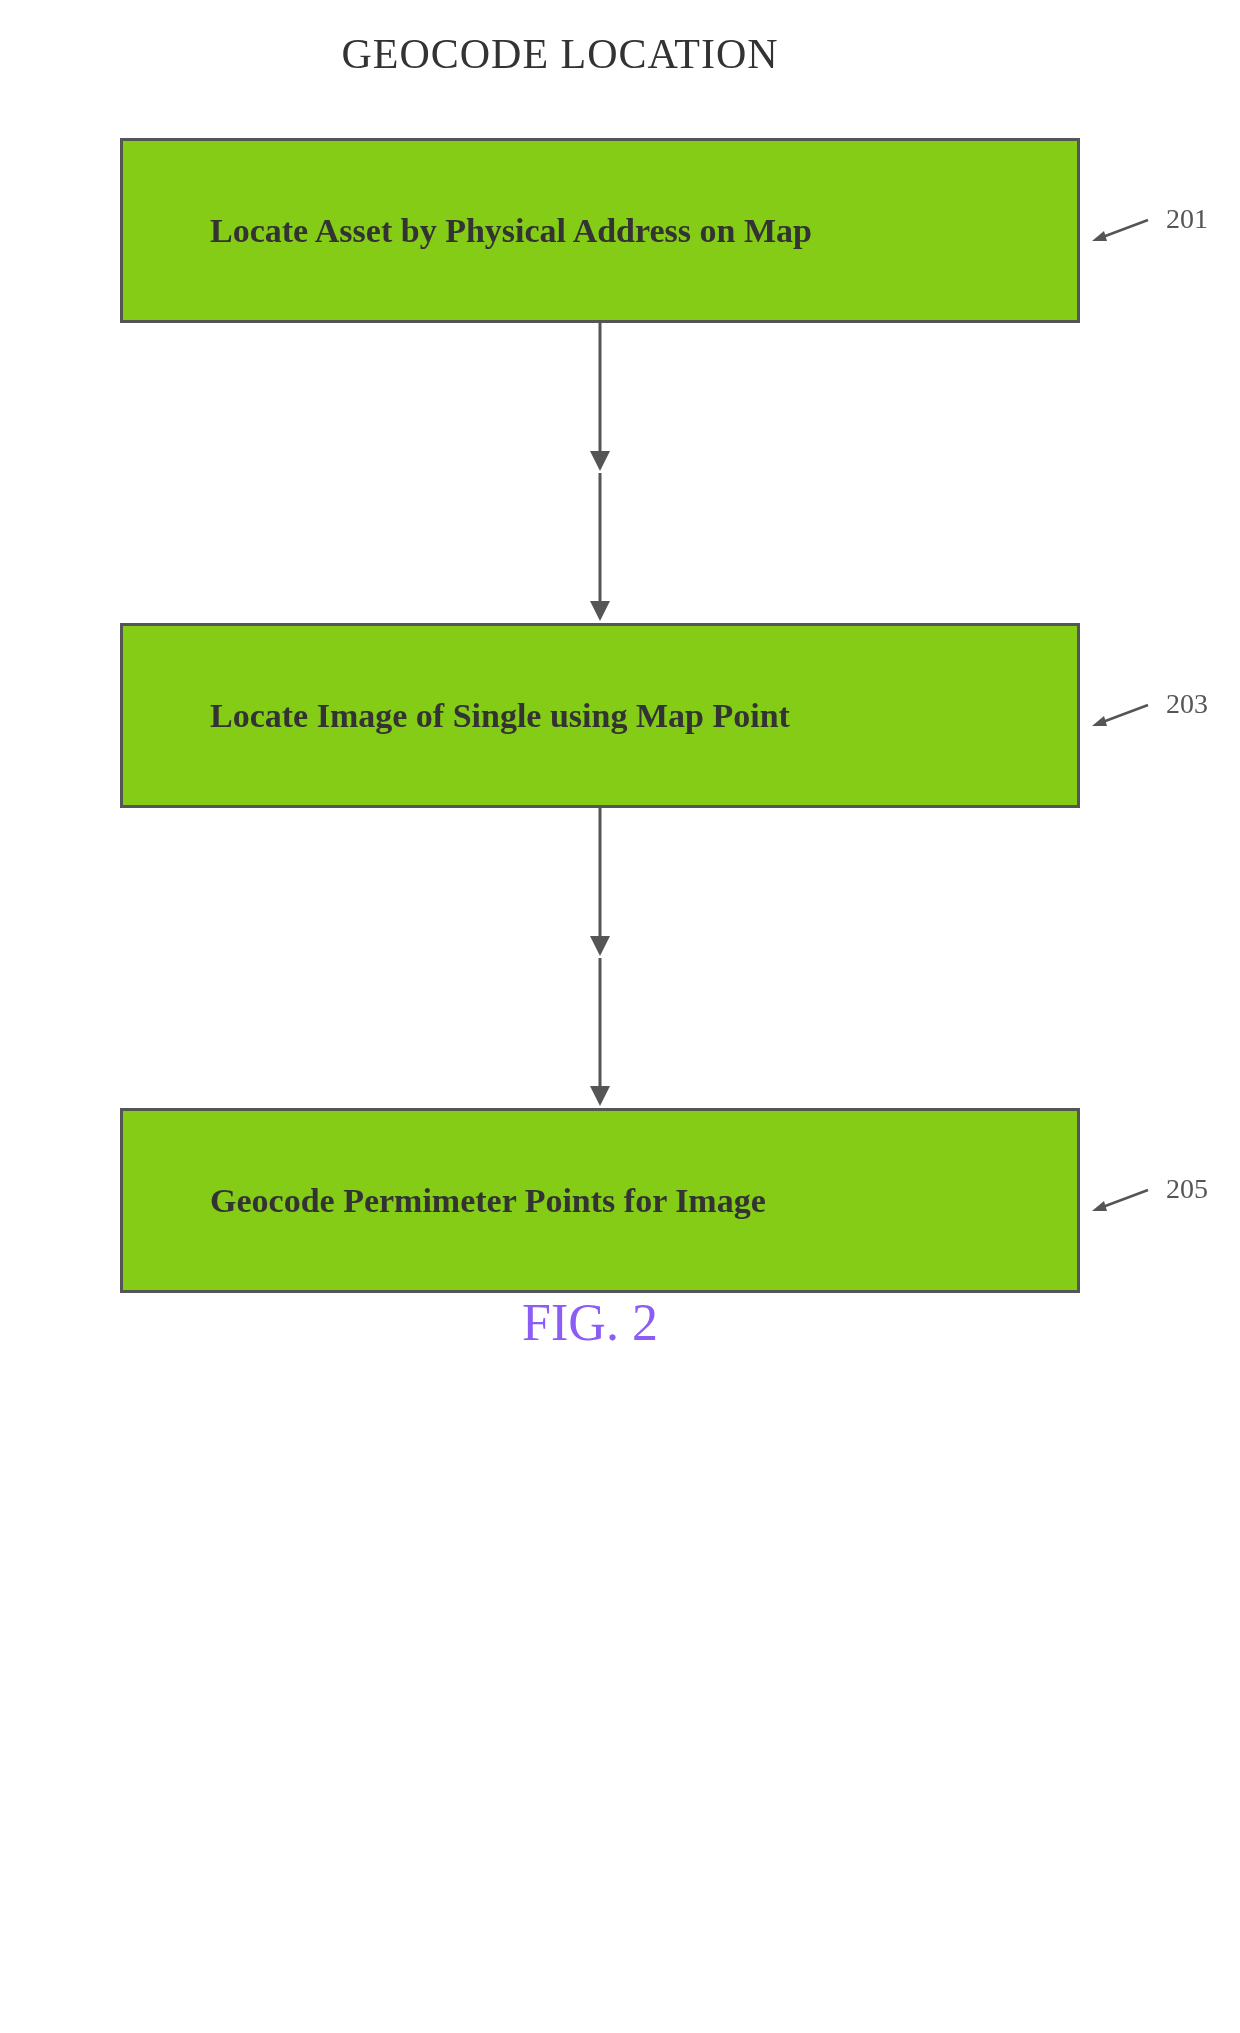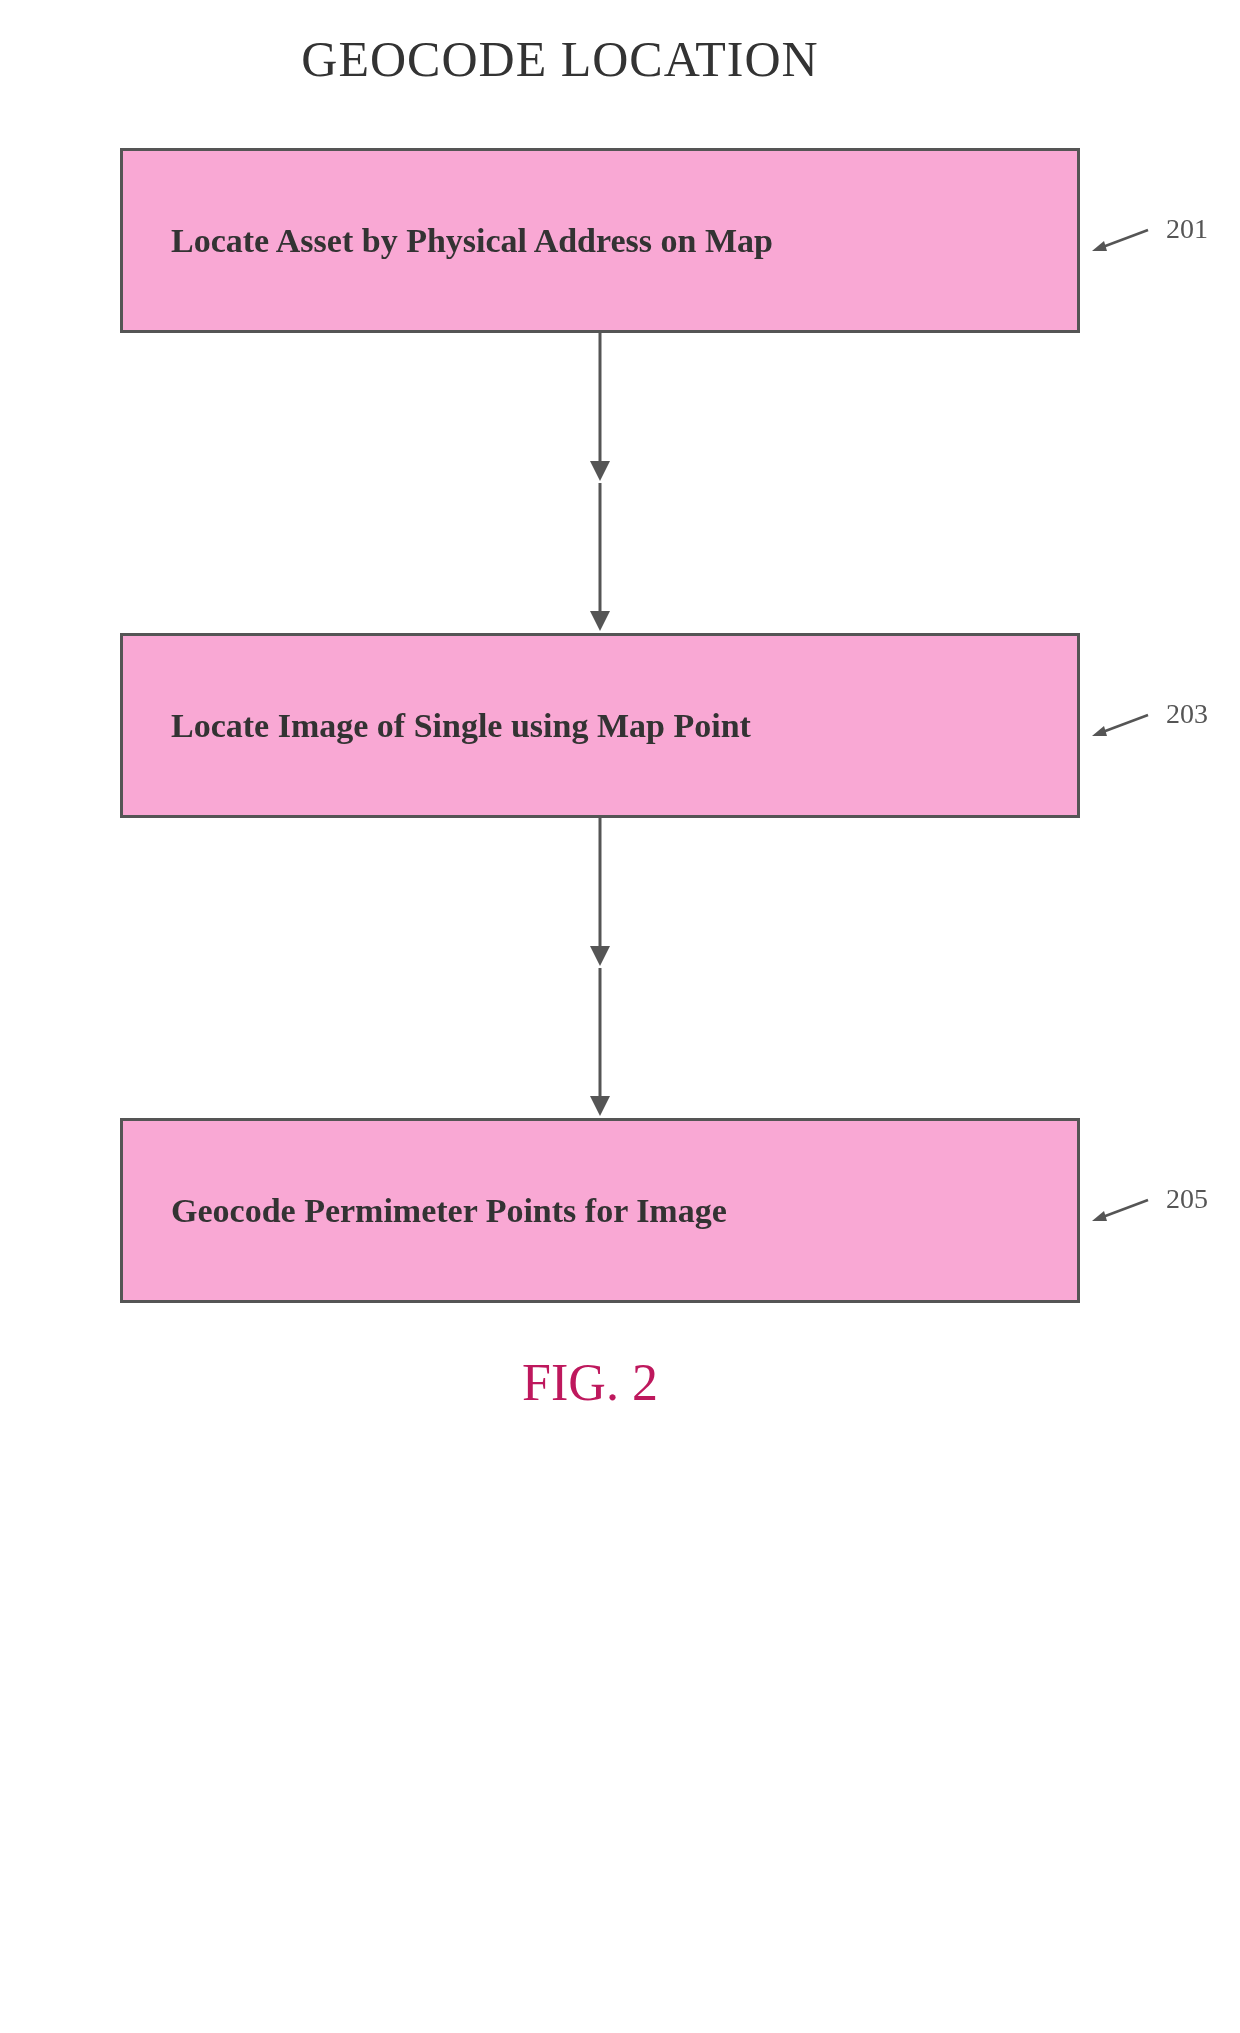--- a/index.html
+++ b/index.html
@@ -13,21 +13,21 @@
       width: 1240px;
       padding: 30px 0;
     }
     .container {
       width: 100%;
       display: flex;
       flex-direction: column;
       align-items: center;
     }
     .title {
-      font-size: 50px;
+      font-size: 42px;
       font-weight: normal;
       letter-spacing: 1px;
       color: #333;
       margin-bottom: 60px;
       margin-left: -120px;
       text-align: right;
     }
     .flowchart {
       display: flex;
       flex-direction: column;
@@ -39,22 +39,22 @@
       display: flex;
       align-items: center;
       position: relative;
     }
     .box {
       width: 960px;
       height: 185px;
       border: 3px solid #555;
       display: flex;
       align-items: center;
-      padding-left: 48px;
-      background: #f9a8d4;
+      padding-left: 87px;
+      background: #84cc16;
     }
     .box-text {
       font-size: 34px;
       font-weight: bold;
       color: #333;
     }
     .ref-group {
       position: absolute;
       left: 970px;
       top: 50%;
@@ -84,22 +84,21 @@
       display: flex;
       align-items: center;
       justify-content: center;
     }
     .connector svg {
       height: 100%;
     }
     .figure-label {
       font-size: 52px;
       font-weight: normal;
-      color: #be185d;
-      margin-top: 50px;
+      color: #8b5cf6;
       margin-left: -60px;
     }
   </style>
 </head>
 <body>
 
 <div class="container">
   <div class="title">GEOCODE LOCATION</div>
 
   <div class="flowchart">

